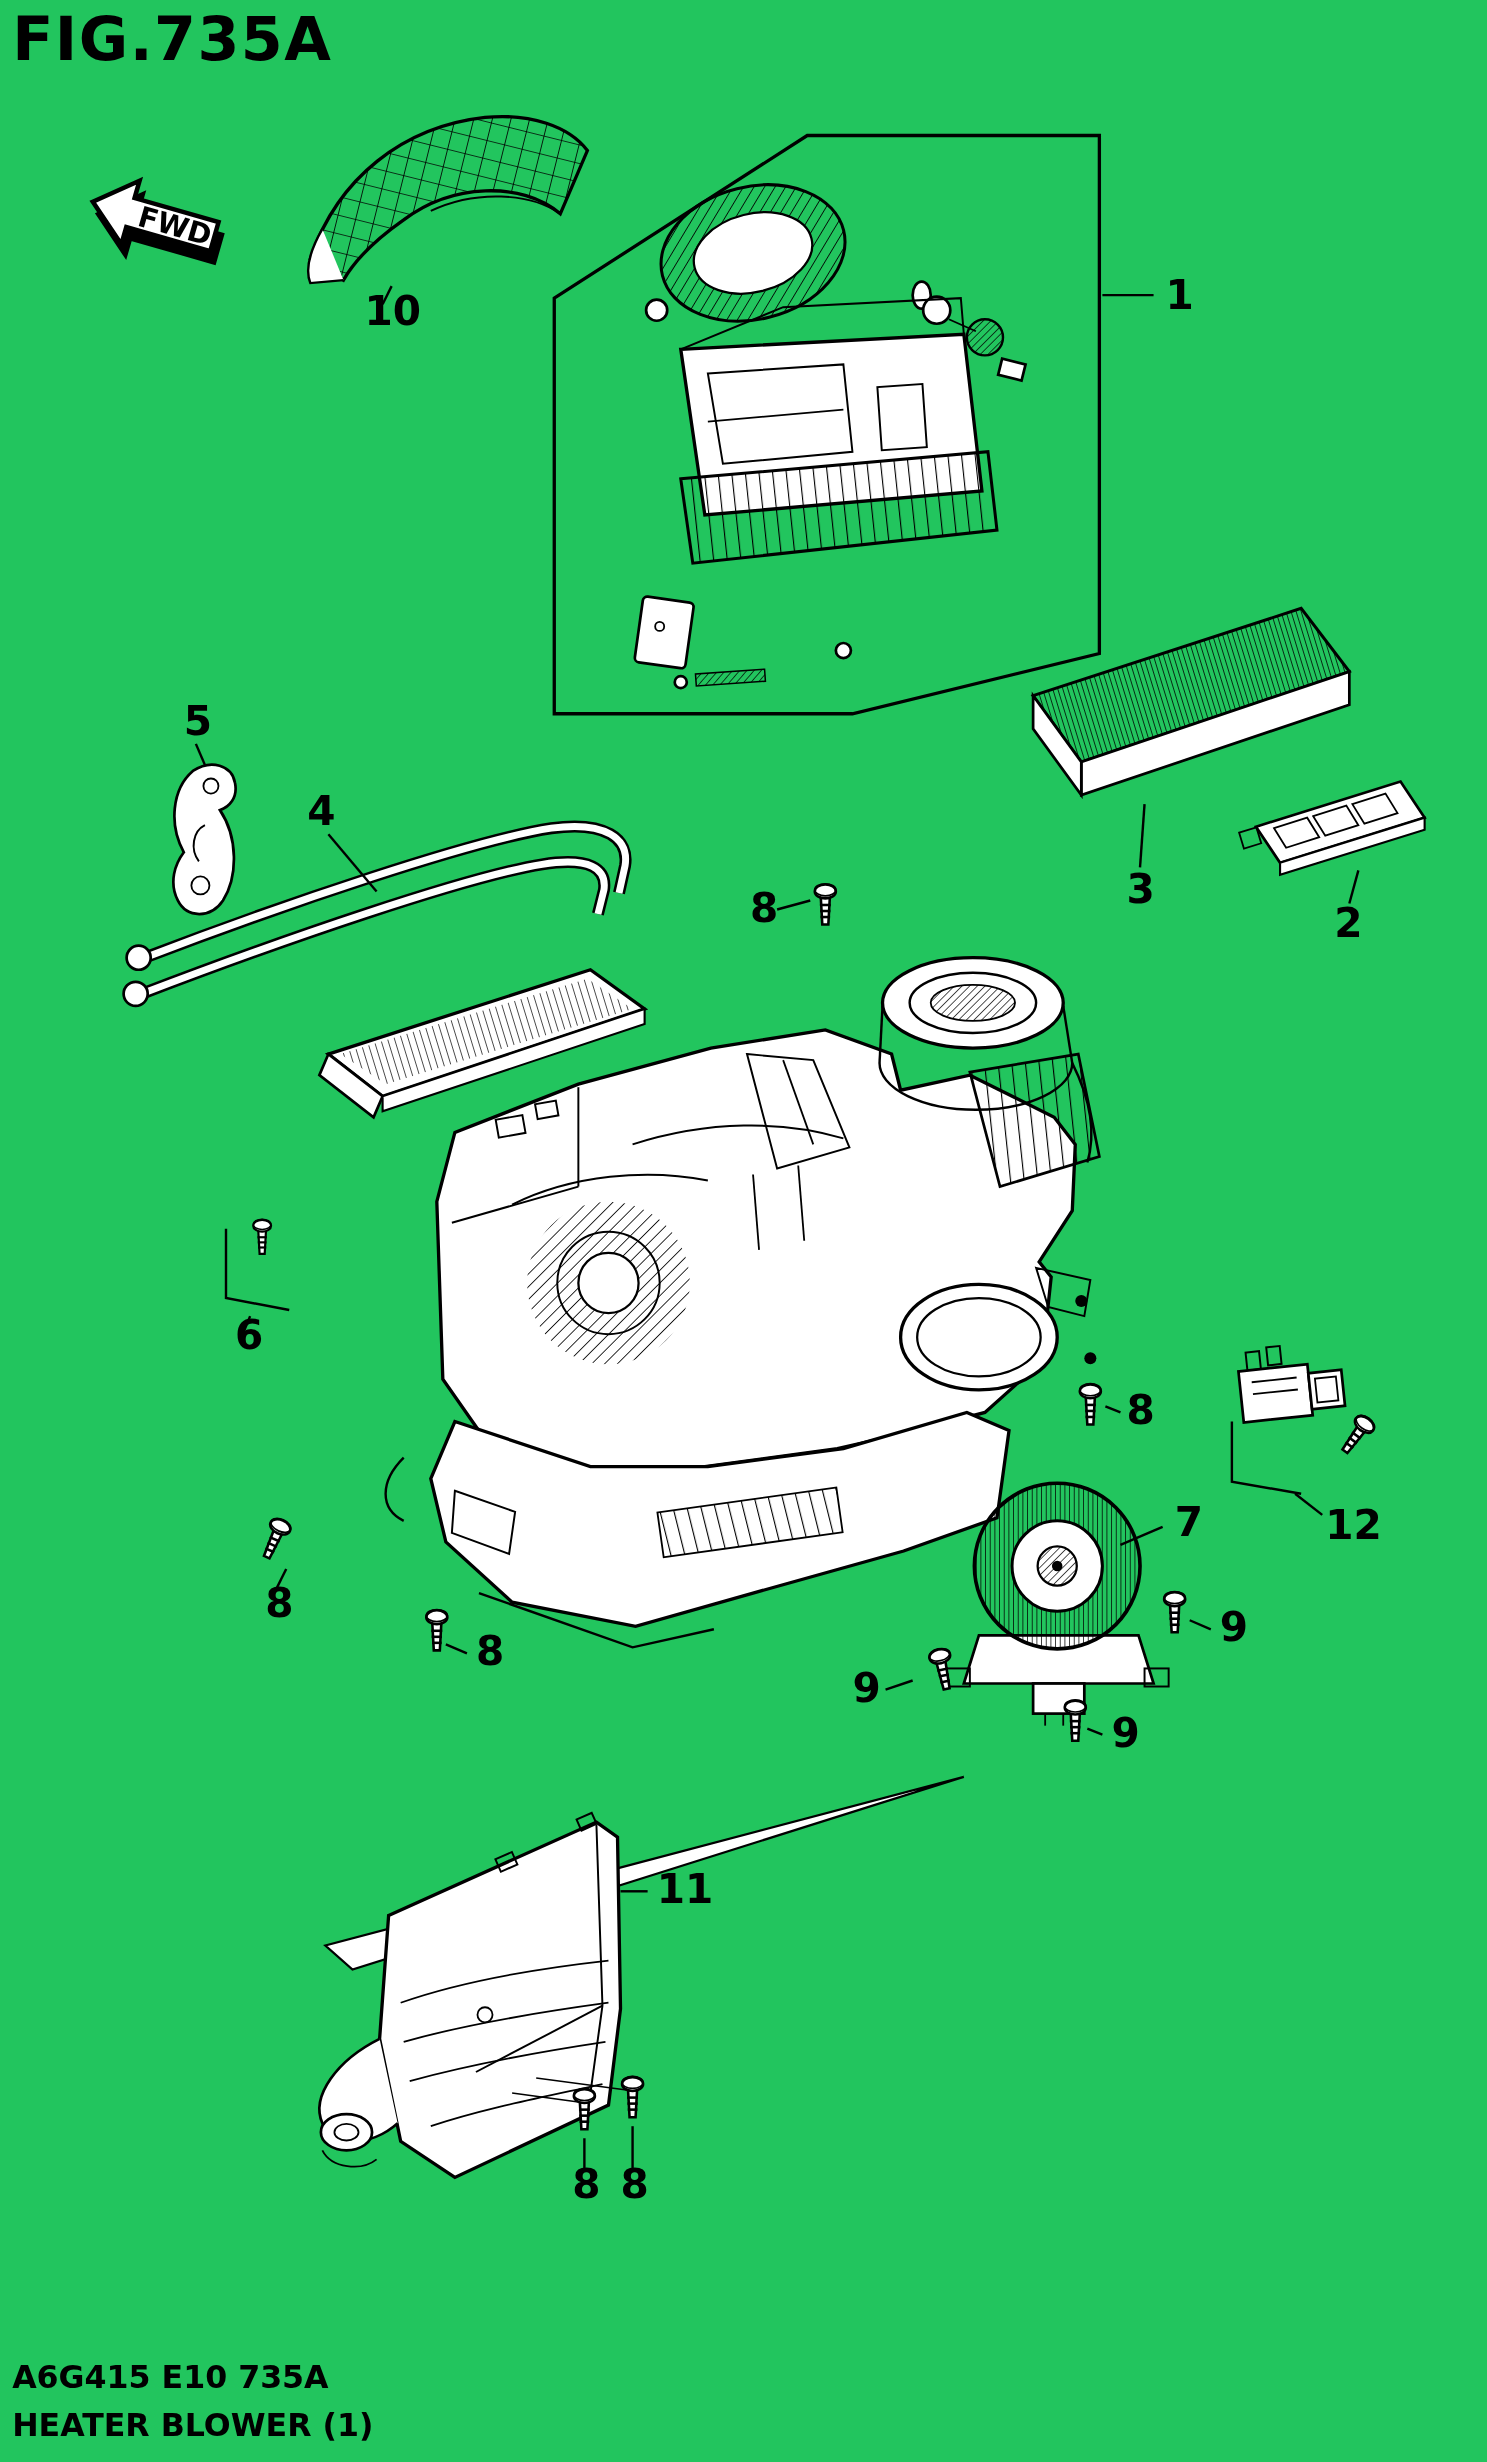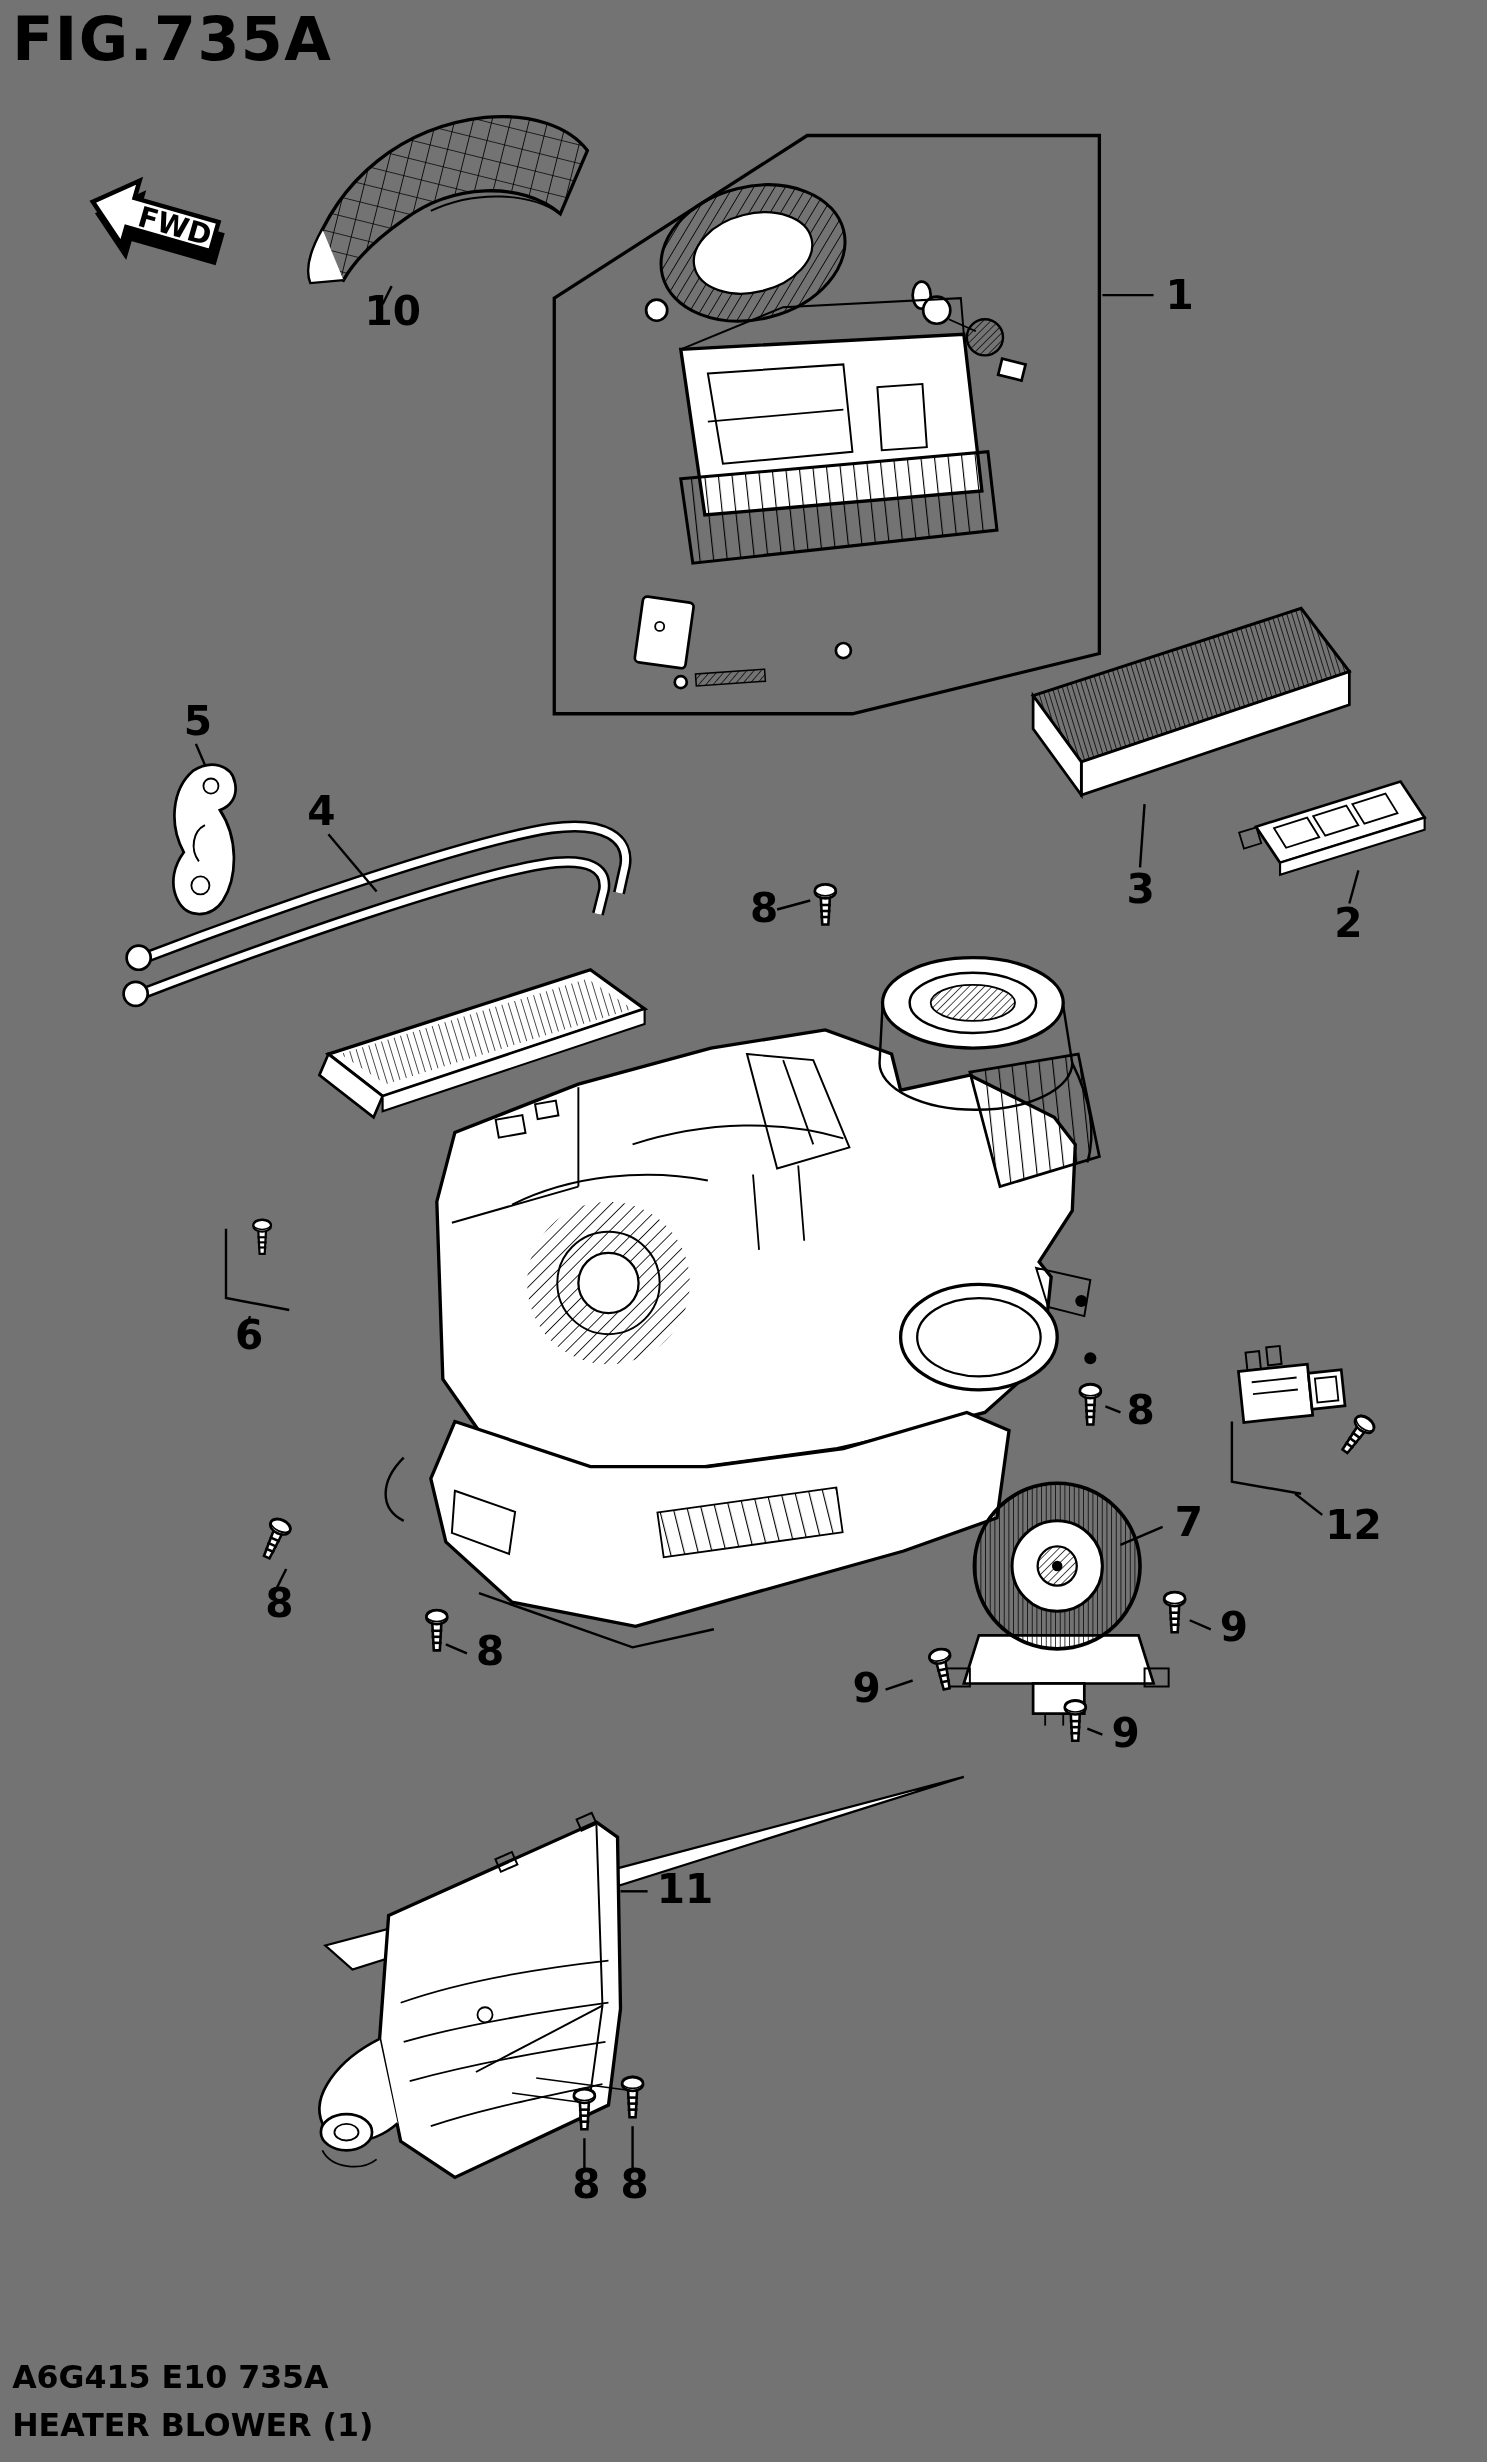--- a/index.html
+++ b/index.html
@@ -1,16 +1,16 @@
 <!DOCTYPE html>
 <html style="font-size:12px"><head>
 <meta charset="utf-8">
 <style>
   html,body{margin:0;padding:0;background:#ffffff;}
-  .page{width:1488px;height:2462px;position:relative;background:#737373;overflow:hidden;}
+  .page{width:1488px;height:2462px;position:relative;background:#22c55e;overflow:hidden;}
   svg{display:block;}
   .title{font-family:"DejaVu Sans",sans-serif;font-weight:bold;font-size:40px;fill:#000;letter-spacing:1px;}
   .callout{font-family:"DejaVu Sans",sans-serif;font-weight:bold;font-size:27px;fill:#000;}
   .footer{font-family:"DejaVu Sans",sans-serif;font-weight:bold;font-size:21px;fill:#000;}
   .fwdtext{font-family:"DejaVu Sans",sans-serif;font-weight:bold;font-size:19px;fill:#000;}
   .ln{stroke:#000;stroke-width:1.6;fill:none;}
   .thin{stroke:#000;stroke-width:1.2;fill:none;}
   .outline{stroke:#000;stroke-width:2.2;fill:#fff;}
   .detail{stroke:#000;stroke-width:1.3;fill:none;}
   .shape{stroke:#000;stroke-width:1.8;fill:#fff;}

